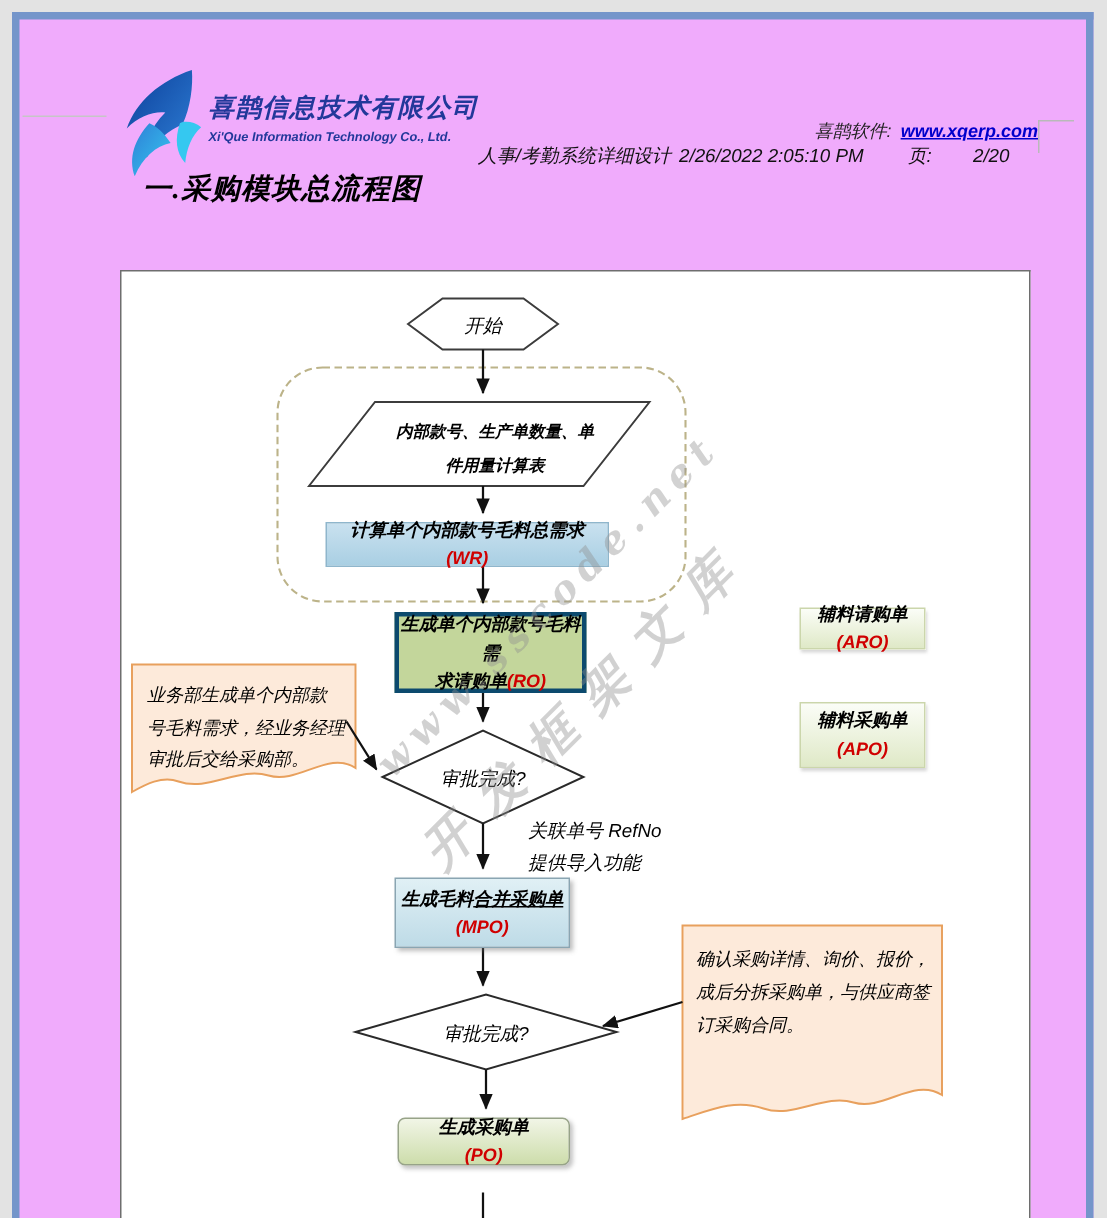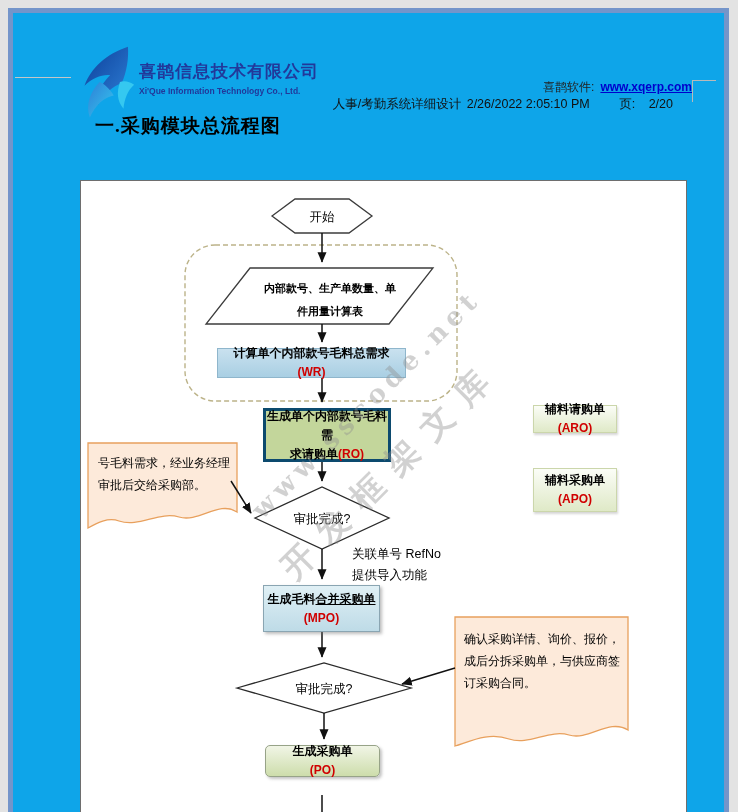--- a/index.html
+++ b/index.html
@@ -5,40 +5,41 @@
   * { box-sizing: border-box; margin: 0; padding: 0; }
   html,body { width:738px; height:812px; overflow:hidden; }
   body {
     background:#e3e3e3;
     font-family:"Liberation Sans","DejaVu Sans",sans-serif;
     color:#111;
   }
   .screen { position:relative; width:738px; height:812px; }
   .page {
     position:absolute; left:8px; top:8px; right:9px; bottom:0;
-    background:#0ea5e9;
+    background:#f0abfc;
     border:5px solid var(--page-border,#7495ca);
     border-bottom:none;
     overflow:hidden;
+    font-style:italic;
   }
   
   .hdr-mark-left { position:absolute; left:2px; top:64px; width:56px; height:1px; background:#c6c6c6; }
   .hdr-mark-right { position:absolute; left:679px; top:67px; width:24px; height:22px;
     border-left:1px solid #b9b9b9; border-top:1px solid #b9b9b9; }
   .logo { position:absolute; left:60px; top:30px; display:flex; }
   .logo svg { width:62px; height:80px; }
   .logo-text { margin-left:4px; padding-top:17px; }
   .logo-cn { font-size:17px; font-weight:bold; color:var(--logo-blue,#22389a); letter-spacing:1px; }
   .logo-en { font-size:8.5px; font-weight:bold; color:var(--logo-blue,#22389a); margin-top:3px; }
   .hdr-line1 { position:absolute; left:0; top:66px; width:679px; text-align:right; font-size:12px; color:#222; }
   .hdr-line1 a { color:var(--link-blue,#0000cc); text-decoration:underline; margin-left:6px; font-weight:bold; }
   .hdr-line2 { position:absolute; left:0; top:83px; width:660px; text-align:right; font-size:12.5px; color:#111; }
   .hdr-line2 .dt { margin-left:2px; }
   .hdr-line2 .pg { margin-left:26px; }
-  .hdr-line2 .pgv { margin-left:10px; }
+  .hdr-line2 .pgv { margin-left:24px; }
   
   h1.doc-title {
     position:absolute; left:82px; top:100px;
     font-family:"Liberation Serif","DejaVu Serif",serif;
     font-size:19px; font-weight:bold; color:#000; letter-spacing:1px;
   }
   
   .chart {
     position:absolute; left:67px; top:167px; width:607px; height:632px;
     border:1px solid #6e6e6e; border-bottom:none;
@@ -192,20 +193,21 @@
       <div class="box" id="aro">
         <div>辅料请购单</div>
         <div class="red">(ARO)</div>
       </div>
       <div class="box" id="apo">
         <div>辅料采购单</div>
         <div class="red">(APO)</div>
       </div>
 
       <div class="note-text" id="t-note-left">
+        <div>业务部生成单个内部款</div>
         <div>号毛料需求，经业务经理</div>
         <div>审批后交给采购部。</div>
       </div>
       <div class="note-text" id="t-note-right">
         <div>确认采购详情、询价、报价，</div>
         <div>成后分拆采购单，与供应商签</div>
         <div>订采购合同。</div>
       </div>
 
     </div>

